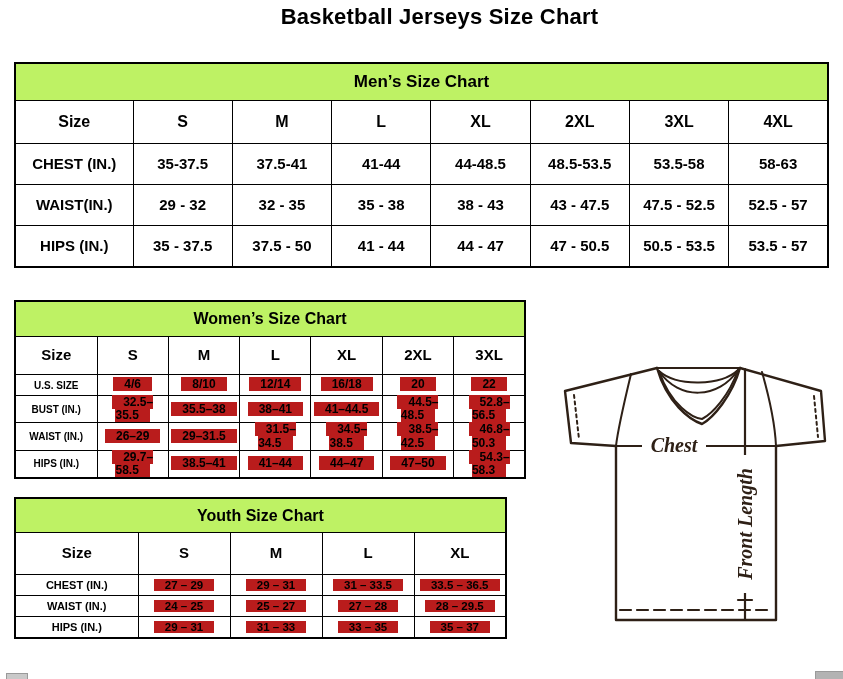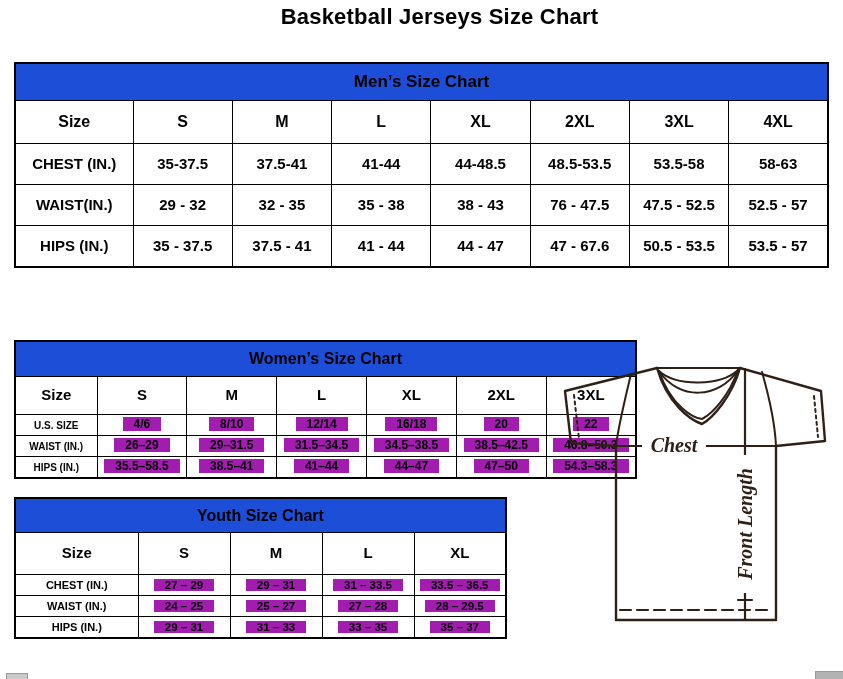--- a/index.html
+++ b/index.html
@@ -12,41 +12,41 @@
     font-size:22px;font-weight:bold;letter-spacing:0.2px;padding-left:18px;
   }
   table.size-table{
     position:absolute;border-collapse:collapse;table-layout:fixed;
     background:#fff;border:2px solid #000;
   }
   .size-table th,.size-table td{
     border:1.5px solid #000;text-align:center;vertical-align:middle;
     font-weight:bold;padding:0;line-height:1.1;
   }
-  .size-table tr.band th{background:#1d4ed8;font-size:16px;}
+  .size-table tr.band th{background:#bef264;font-size:16px;}
   
   #tbl-men{left:14px;top:62px;width:815px;}
   #tbl-men tr.band th{height:36px;font-size:17px;}
   #tbl-men tr.head th{height:42px;font-size:16px;}
   #tbl-men tbody th{height:40px;font-size:15px;}
   #tbl-men tbody td{font-size:15px;}
   
-  #tbl-women{left:14px;top:300px;width:623px;margin-top:40px;}
+  #tbl-women{left:14px;top:300px;width:512px;}
   #tbl-women tr.band th{height:34px;}
   #tbl-women tr.head th{height:37px;font-size:15px;}
   #tbl-women tbody th{height:20px;font-size:10px;text-align:center;}
   #tbl-women tbody td{font-size:12px;}
   
   #tbl-youth{left:14px;top:497px;width:493px;}
   #tbl-youth tr.band th{height:33px;}
   #tbl-youth tr.head th{height:41px;font-size:15px;}
   #tbl-youth tbody th{height:20px;font-size:11px;}
   #tbl-youth tbody td{font-size:11.5px;}
   
-  #tbl-women tbody td .v,#tbl-youth tbody td .v{background:#a21caf;padding:0 11px;}
+  #tbl-women tbody td .v,#tbl-youth tbody td .v{background:#b91c1c;padding:0 11px;}
   
   .jersey{position:absolute;left:555px;top:358px;width:287px;height:270px;}
   .jersey svg{display:block;width:287px;height:270px;}
   .jersey text{
     font-family:"Liberation Serif",serif;font-style:italic;font-weight:bold;
   }
   
   .frag{position:absolute;background:#c9c9c9;border:1px solid #9a9a9a;}
   .frag-left{left:6px;top:673px;width:20px;height:6px;}
   .frag-right{left:815px;top:671px;width:27px;height:8px;background:#b3b3b3;}
@@ -92,31 +92,31 @@
         <td><span class="v">48.5-53.5</span></td>
         <td><span class="v">53.5-58</span></td>
         <td><span class="v">58-63</span></td>
       </tr>
       <tr>
         <th>WAIST(IN.)</th>
         <td><span class="v">29 - 32</span></td>
         <td><span class="v">32 - 35</span></td>
         <td><span class="v">35 - 38</span></td>
         <td><span class="v">38 - 43</span></td>
-        <td><span class="v">76 - 47.5</span></td>
+        <td><span class="v">43 - 47.5</span></td>
         <td><span class="v">47.5 - 52.5</span></td>
         <td><span class="v">52.5 - 57</span></td>
       </tr>
       <tr>
         <th>HIPS (IN.)</th>
         <td><span class="v">35 - 37.5</span></td>
-        <td><span class="v">37.5 - 41</span></td>
+        <td><span class="v">37.5 - 50</span></td>
         <td><span class="v">41 - 44</span></td>
         <td><span class="v">44 - 47</span></td>
-        <td><span class="v">47 - 67.6</span></td>
+        <td><span class="v">47 - 50.5</span></td>
         <td><span class="v">50.5 - 53.5</span></td>
         <td><span class="v">53.5 - 57</span></td>
       </tr>
     </tbody>
   </table>
 <table id="tbl-women" class="size-table">
     <colgroup>
       <col style="width: 82px;">
       <col>
       <col>
@@ -143,31 +143,40 @@
       <tr>
         <th>U.S. SIZE</th>
         <td><span class="v">4/6</span></td>
         <td><span class="v">8/10</span></td>
         <td><span class="v">12/14</span></td>
         <td><span class="v">16/18</span></td>
         <td><span class="v">20</span></td>
         <td><span class="v">22</span></td>
       </tr>
       <tr>
+        <th>BUST (IN.)</th>
+        <td><span class="v">32.5–35.5</span></td>
+        <td><span class="v">35.5–38</span></td>
+        <td><span class="v">38–41</span></td>
+        <td><span class="v">41–44.5</span></td>
+        <td><span class="v">44.5–48.5</span></td>
+        <td><span class="v">52.8–56.5</span></td>
+      </tr>
+      <tr>
         <th>WAIST (IN.)</th>
         <td><span class="v">26–29</span></td>
         <td><span class="v">29–31.5</span></td>
         <td><span class="v">31.5–34.5</span></td>
         <td><span class="v">34.5–38.5</span></td>
         <td><span class="v">38.5–42.5</span></td>
         <td><span class="v">46.8–50.3</span></td>
       </tr>
       <tr>
         <th>HIPS (IN.)</th>
-        <td><span class="v">35.5–58.5</span></td>
+        <td><span class="v">29.7–58.5</span></td>
         <td><span class="v">38.5–41</span></td>
         <td><span class="v">41–44</span></td>
         <td><span class="v">44–47</span></td>
         <td><span class="v">47–50</span></td>
         <td><span class="v">54.3–58.3</span></td>
       </tr>
     </tbody>
   </table>
 <table id="tbl-youth" class="size-table">
     <colgroup>

